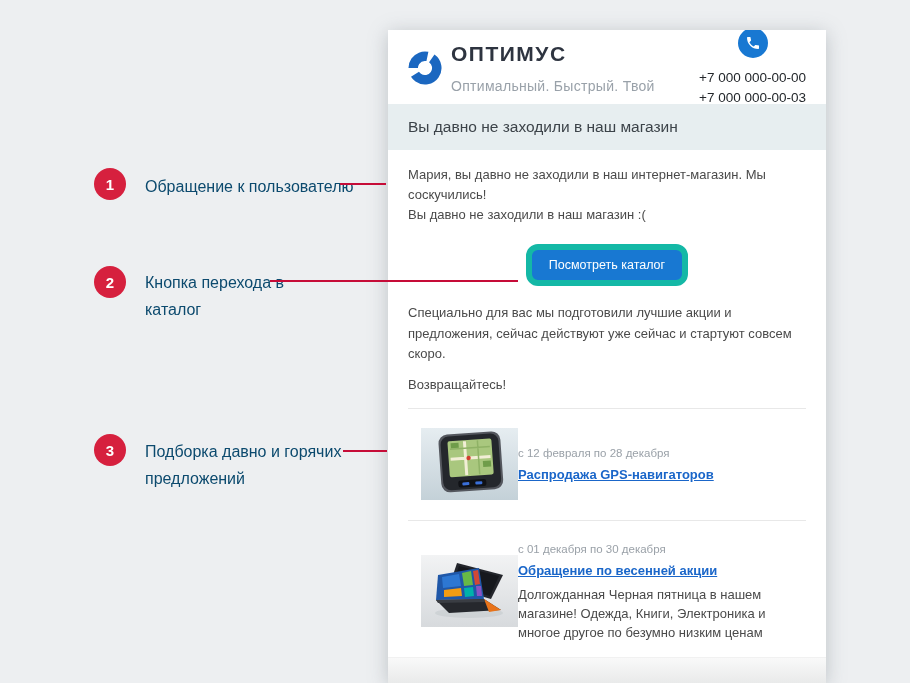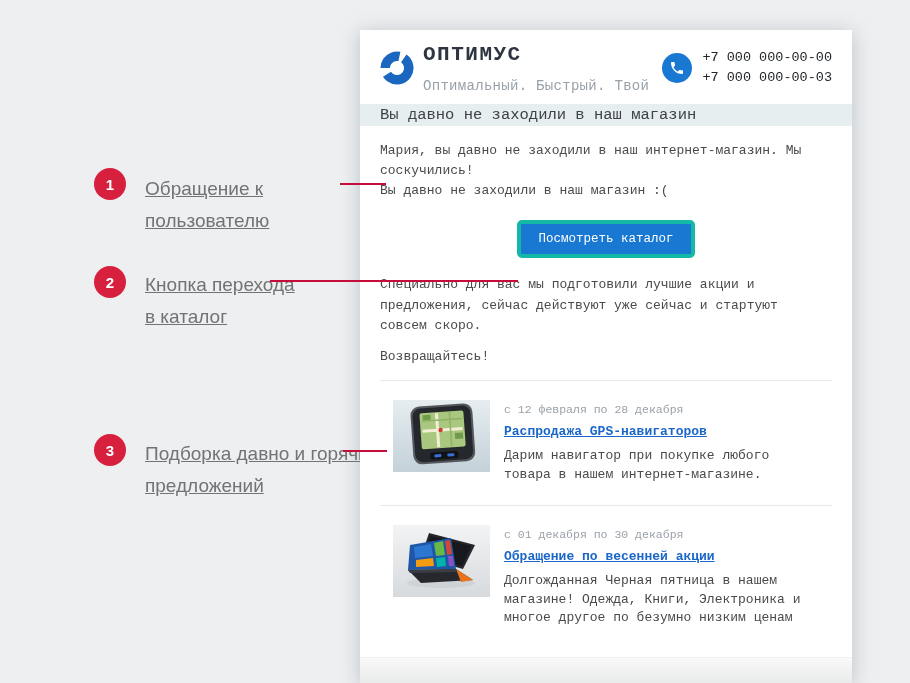--- a/index.html
+++ b/index.html
@@ -21,76 +21,75 @@
   }
   .stage{position:relative;width:910px;height:683px;}
 
   
   .badge{
     position:absolute;width:32px;height:32px;border-radius:50%;
     background:var(--accent-red);color:#fff;font-weight:bold;font-size:15px;
     display:flex;align-items:center;justify-content:center;
   }
   .callout-label{
-    position:absolute;font-size:19px;color:#737373;line-height:1.7;text-decoration:underline;
+    position:absolute;font-size:16px;color:#0c4a6e;line-height:1.7;
   }
   .badge-1{left:94px;top:168px;}
   .label-1{left:145px;top:173px;max-width:210px;}
   .badge-2{left:94px;top:266px;}
   .label-2{left:145px;top:269px;max-width:160px;}
   .badge-3{left:94px;top:434px;}
   .label-3{left:145px;top:438px;max-width:250px;}
 
   .pointer-line{
     position:absolute;height:2px;background:var(--line-red);z-index:5;
   }
   .line-1{left:340px;top:183px;width:46px;}
   .line-2{left:270px;top:280px;width:248px;}
   .line-3{left:343px;top:450px;width:44px;}
 
   
   .email-card{
-    position:absolute;left:360px;top:30px;width:492px;height:653px;
+    position:absolute;left:388px;top:30px;width:438px;height:653px;
     background:#fff;box-shadow:0 3px 18px rgba(110,120,130,.38);
     overflow:hidden;
-    font-family:Liberation Mono, monospace;
   }
   .email-header{
     display:flex;justify-content:space-between;align-items:center;
     padding:17px 20px 15px;height:74px;
   }
   .logo{display:flex;align-items:center;gap:9px;}
   .logo-icon{width:34px;height:34px;flex-shrink:0;}
   .brand-name{font-size:21px;font-weight:bold;color:#2e3440;letter-spacing:1.5px;}
   .brand-tagline{font-size:14px;color:#99a1a9;margin-top:12px;letter-spacing:.3px;}
-  .phone-block{display:flex;align-items:center;gap:10px;}
+  .phone-block{display:flex;align-items:center;gap:10px;flex-direction:column;}
   .phone-icon{
     width:30px;height:30px;border-radius:50%;background:var(--button-blue);
     display:flex;align-items:center;justify-content:center;flex-shrink:0;
   }
   .phone-numbers{font-size:13.5px;color:#23272b;line-height:1.45;text-align:left;}
 
   .subject-band{
-    background:var(--band-bg);padding:2px 20px;font-size:15.5px;color:#3c4349;
+    background:var(--band-bg);padding:14px 20px;font-size:15.5px;color:#3c4349;
   }
 
   .email-body{padding:4px 20px 0;}
   .body-text{font-size:13px;color:#4a4a4a;line-height:1.55;margin:11px 0;}
   .body-text span{display:block;}
 
   .cta-wrap{text-align:center;margin:19px 0 17px;}
   .cta-button{
     display:inline-block;background:var(--button-blue);color:#fff;
-    font-size:12.5px;padding:8px 17px;border:4px solid #14b8a6;border-radius:5px;
+    font-size:12.5px;padding:8px 17px;border:6px solid #14b8a6;border-radius:12px;
     font-family:inherit;cursor:pointer;
   }
 
   .divider{border:none;border-top:1px solid #e8e8e8;margin:13px 0;}
 
-  .promo{display:flex;gap:14px;padding:6px 13px 7px;}
+  .promo{display:flex;padding:6px 13px 7px;align-items:center;}
   .promo-image{width:97px;height:72px;flex-shrink:0;cursor:pointer;}
   .promo-image svg{display:block;width:97px;height:72px;}
   .promo-dates{font-size:11.5px;color:#9aa1a8;margin:3px 0 6px;}
   .promo-title{font-size:13px;font-weight:bold;color:var(--link-blue);text-decoration:underline;cursor:pointer;}
   .promo-desc{font-size:13px;color:#4a4a4a;line-height:1.45;margin-top:7px;}
 
   .email-footer{
     position:absolute;left:0;right:0;bottom:0;height:26px;
     background:linear-gradient(180deg,#f9f9f9,#e9eaea);
     border-top:1px solid #f1f1f1;
@@ -175,21 +174,20 @@
               <circle cx="48" cy="30" r="2.2" fill="#d23c2e"></circle>
               <rect x="36" y="52" width="28" height="7" rx="2.5" fill="#101216"></rect>
               <rect x="40" y="54" width="7" height="3" rx="1" fill="#3a6fd8"></rect>
               <rect x="53" y="54" width="7" height="3" rx="1" fill="#3a6fd8"></rect>
             </g>
           </svg>
         </span>
         <div>
           <div class="promo-dates">с 12 февраля по 28 декабря</div>
           <a class="promo-title">Распродажа GPS-навигаторов</a>
-          <div class="promo-desc">Дарим навигатор при покупке любого товара в нашем интернет-магазине.</div>
         </div>
       </div>
 
       <hr class="divider">
 
       <div class="promo">
         <span class="promo-image">
           <svg viewBox="0 0 97 72">
             <defs>
               <linearGradient id="lapbg" x1="0" y1="0" x2="0" y2="1">

